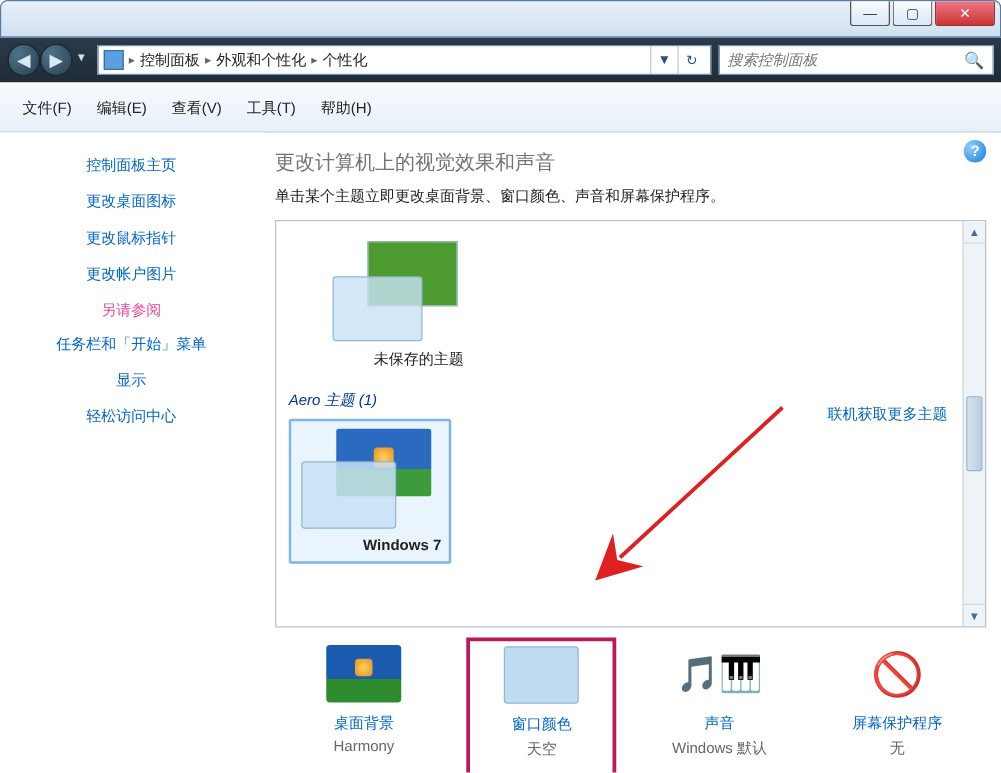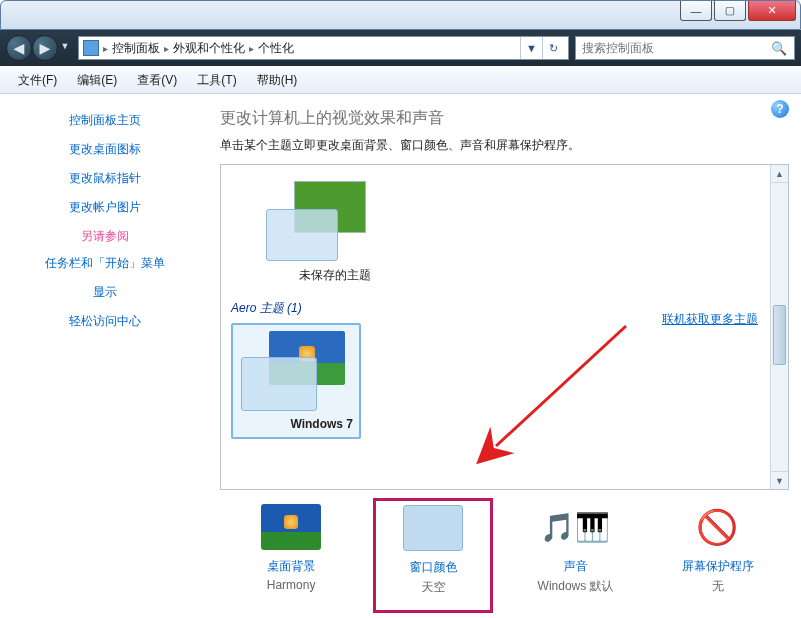--- a/index.html
+++ b/index.html
@@ -16,25 +16,25 @@
 .nav-arrows { display: flex; gap: 0; }
 .nav-arrow { width: 26px; height: 26px; border-radius: 50%; background: radial-gradient(circle at 30% 30%, #4e7389, #2a4050); border: 1px solid #1a2730; color: #dce8f0; display: flex; align-items: center; justify-content: center; font-size: 14px; }
 .nav-drop { width: 14px; height: 22px; color: #cfe0ec; display: flex; align-items: center; justify-content: center; font-size: 9px; }
 .address { flex: 1; height: 24px; background: #fff; border: 1px solid #7a94aa; display: flex; align-items: center; padding: 0 4px; font-size: 12px; color: #222; gap: 4px; }
 .address .crumb { display: flex; align-items: center; gap: 6px; }
 .address .sep { color: #666; font-size: 10px; }
 .addr-icon { width: 16px; height: 16px; background: #5aa0e0; border: 1px solid #3a70a0; }
 .addr-btns { display: flex; margin-left: auto; }
 .addr-btn { width: 22px; height: 22px; border-left: 1px solid #c0ccd8; display: flex; align-items: center; justify-content: center; color: #2a5080; font-size: 11px; }
 .search { width: 220px; height: 24px; background: #fff; border: 1px solid #7a94aa; display: flex; align-items: center; padding: 0 6px; }
-.search input { border: none; outline: none; flex: 1; font-size: 12px; color: #15803d; }
+.search input { border: none; outline: none; flex: 1; font-size: 12px; color: #15803d; font-style: italic; }
 .search .mag { color: #2a70c0; font-size: 13px; }
 
 
-.menubar { height: 28px; background: linear-gradient(to bottom,#f7fbff,#e7eff8); border-top: 1px solid #fff; border-bottom: 1px solid #c3d0dd; display: flex; align-items: center; padding: 0 8px; font-size: 12px; gap: 0; }
+.menubar { height: 40px; background: linear-gradient(to bottom,#f7fbff,#e7eff8); border-top: 1px solid #fff; border-bottom: 1px solid #c3d0dd; display: flex; align-items: center; padding: 0 8px; font-size: 12px; gap: 0; }
 .menuitem { padding: 4px 10px; color: #222; }
 
 
 .bodywrap { display: flex; height: 524px; }
 .sidebar { width: 210px; background: #fff; padding: 18px 22px; font-size: 12px; position: relative; text-align: center; }
 .sidebar a { color: #0066cc; text-decoration: none; display: block; margin-bottom: 12px; }
 .sidebar .also { color: #ec4899; margin-bottom: 10px; }
 
 .content { flex: 1; padding: 14px 12px 10px 10px; position: relative; }
 .content h1 { font-size: 16px; color: #737373; font-weight: normal; margin-bottom: 8px; }
@@ -45,21 +45,21 @@
 .themes-scroll .up, .themes-scroll .down { height: 18px; display: flex; align-items: center; justify-content: center; font-size: 9px; color: #4a6a8a; border-bottom: 1px solid #cdd8e3; }
 .themes-scroll .down { position: absolute; bottom: 0; width: 100%; border-top: 1px solid #cdd8e3; border-bottom: none; }
 .themes-scroll .thumb { position: absolute; left: 2px; right: 2px; top: 140px; height: 60px; background: linear-gradient(to right,#d6e3ef,#b9cee0); border: 1px solid #9cb3c8; border-radius: 2px; }
 
 .theme-section-inner { padding: 16px 24px 10px 40px; }
 .theme-thumb-block { position: relative; width: 110px; }
 .theme-stack { position: relative; width: 100px; height: 80px; margin: 0 auto 6px; }
 .stack-back { position: absolute; right: 0; top: 0; width: 72px; height: 52px; background: #4d9a2f; border: 1px solid #9bb; }
 .stack-front { position: absolute; left: 0; bottom: 0; width: 72px; height: 52px; background: rgba(200,225,245,.8); border: 1px solid #8fb7d6; border-radius: 3px; }
 .theme-name { text-align: right; font-size: 12px; color: #222; }
-.online-link { position: absolute; right: 30px; top: 146px; font-size: 12px; color: #0066cc; text-decoration: underline; }
+.online-link { position: absolute; right: 30px; top: 146px; font-size: 12px; color: #0066cc; }
 
 .aero-head { font-size: 12px; color: #003399; margin: 6px 0 6px 10px; font-style: italic; }
 .aero-row { display: flex; gap: 20px; padding-left: 10px; font-weight: bold; }
 .aero-item { width: 130px; padding: 6px; border: 2px solid #7db7e8; background: #eaf4fd; border-radius: 2px; }
 .aero-stack { position: relative; width: 110px; height: 80px; margin: 0 auto 6px; }
 .aero-wall { position: absolute; right: 6px; top: 0; width: 76px; height: 54px; background: linear-gradient(to bottom,#2a6bc0 0%,#2a6bc0 60%,#3c9c3c 60%,#3c9c3c 100%); border-radius: 2px; }
 .aero-wall::after { content: ""; position: absolute; left: 50%; top: 50%; width: 16px; height: 16px; margin: -12px 0 0 -8px; background: radial-gradient(circle,#ffd060,#e09020); border-radius: 3px; }
 .aero-glass { position: absolute; left: 0; bottom: 0; width: 76px; height: 54px; background: rgba(200,225,245,.85); border: 1px solid #8fb7d6; border-radius: 3px; }
 
 

